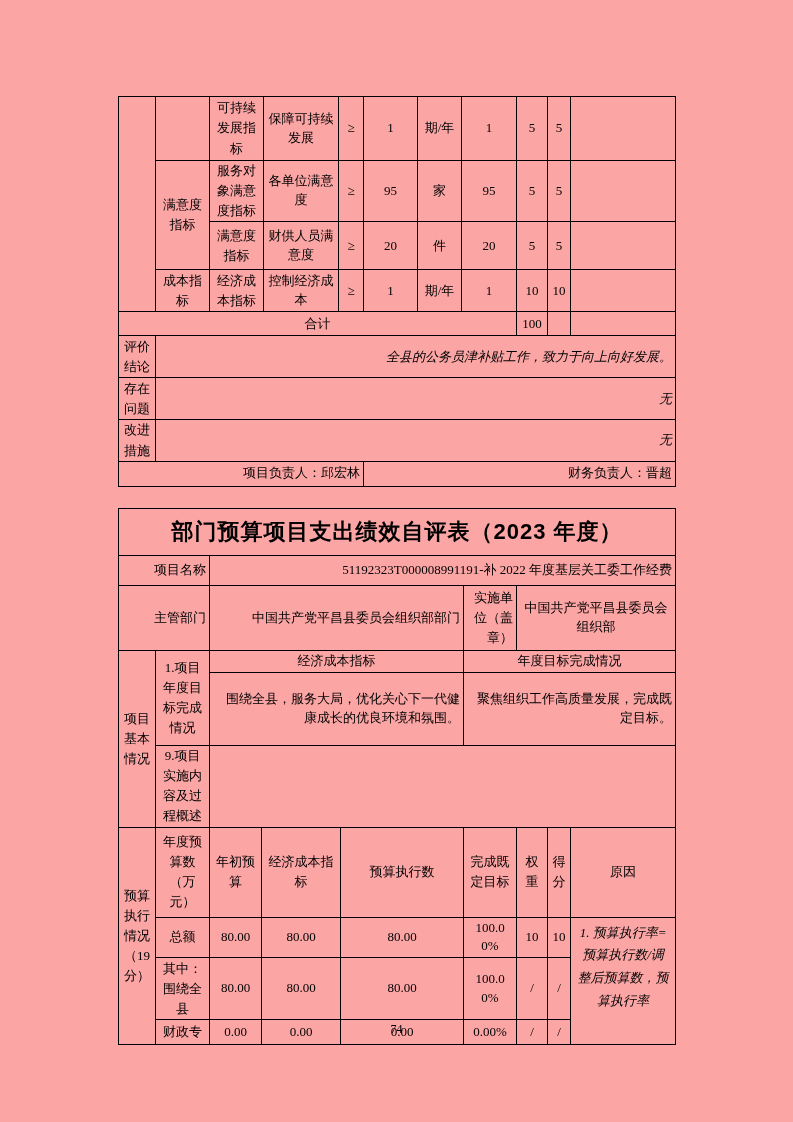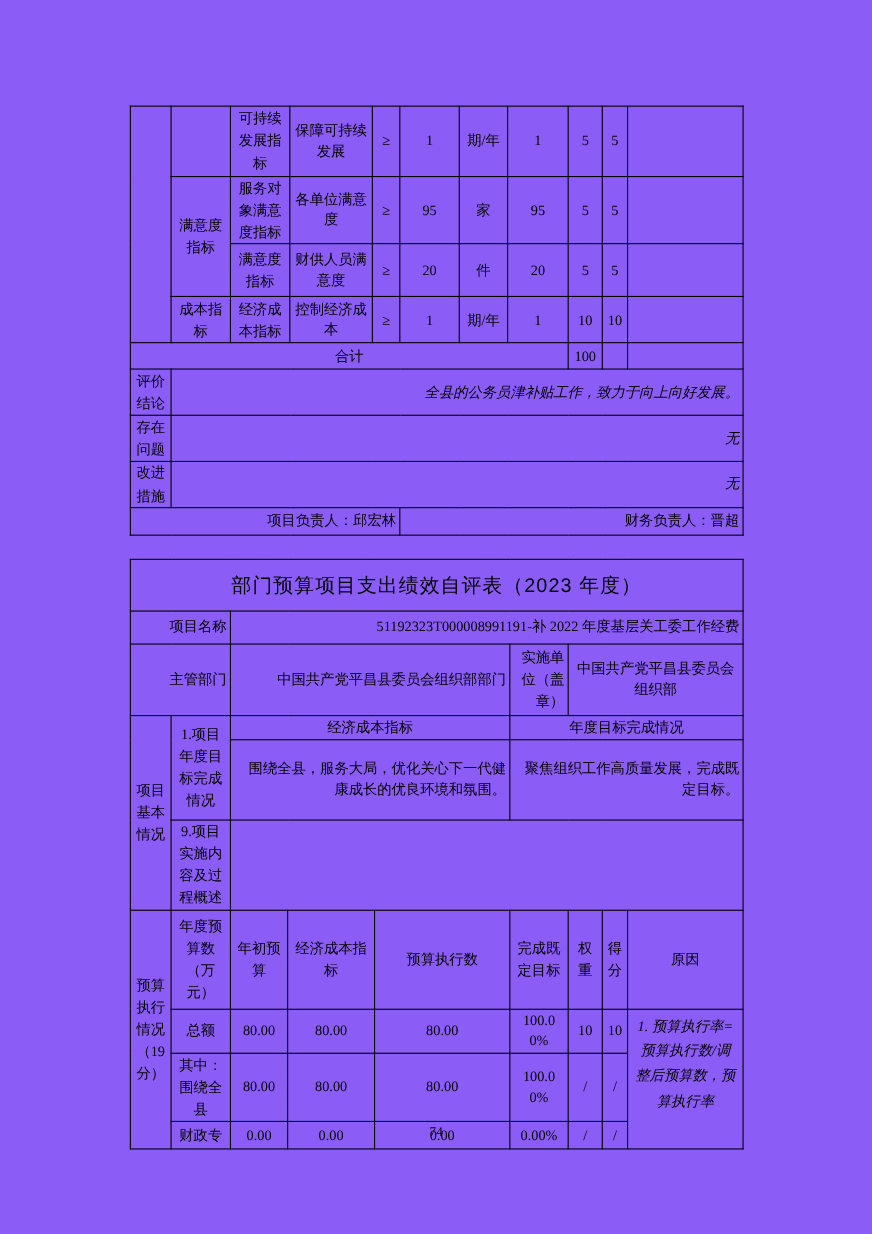--- a/index.html
+++ b/index.html
@@ -1,21 +1,21 @@
 <!DOCTYPE html>
 <html><head>
 <meta charset="utf-8">
 <style>
   * { margin: 0; padding: 0; box-sizing: border-box; }
   html, body { background: #ffffff; }
   .page {
     position: relative;
     width: 793px;
     height: 1122px;
-    background: #8b5cf6;
+    background: #fca5a5;
     font-family: "Liberation Serif", "DejaVu Serif", serif;
     color: #000;
     overflow: hidden;
   }
   table {
     border-collapse: collapse;
     table-layout: fixed;
     position: absolute;
     left: 118px;
     width: 557px;
@@ -29,22 +29,22 @@
     text-align: center;
     padding: 1px 3px;
     word-break: break-all;
     line-height: 1.45;
     overflow: hidden;
   }
   td.l { text-align: right; padding-left: 7px; }
   td.it { font-style: italic; }
   td.vlabel { padding: 0 3px; line-height: 1.55; }
   .title-cell {
-    font-size: 18px;
-    font-weight: normal;
+    font-size: 22px;
+    font-weight: bold;
     font-family: "Liberation Sans", "DejaVu Sans", sans-serif;
     letter-spacing: 1px;
     text-align: center;
   }
   .reason-cell {
     font-style: italic;
     text-align: center;
     padding: 4px 6px;
     line-height: 1.75;
     vertical-align: top;

